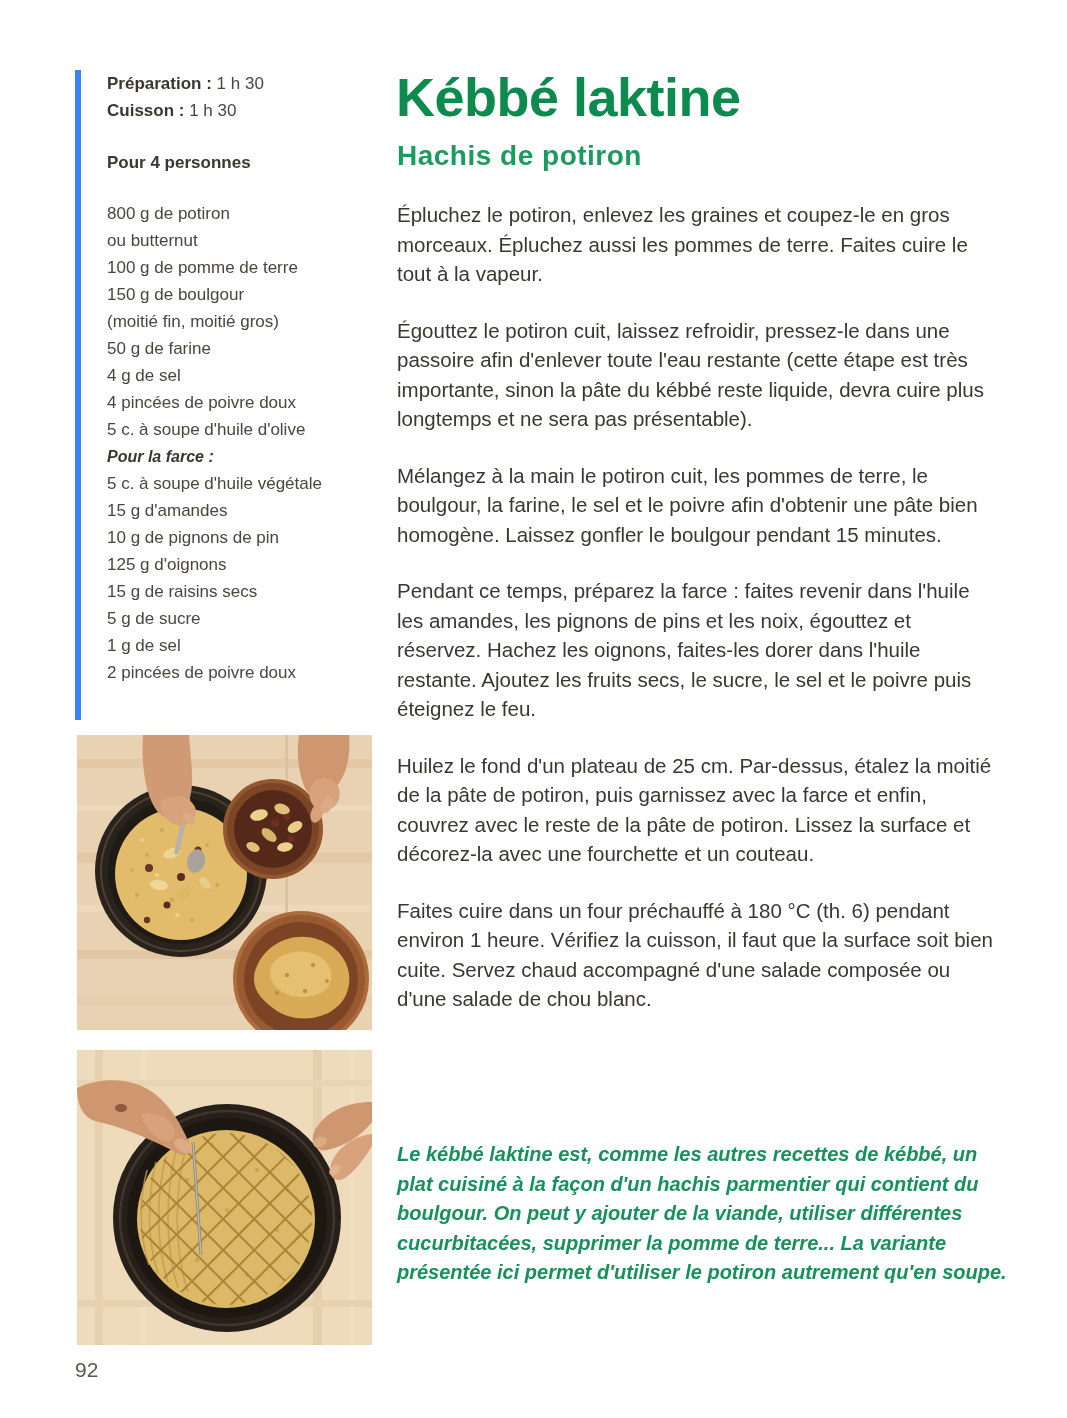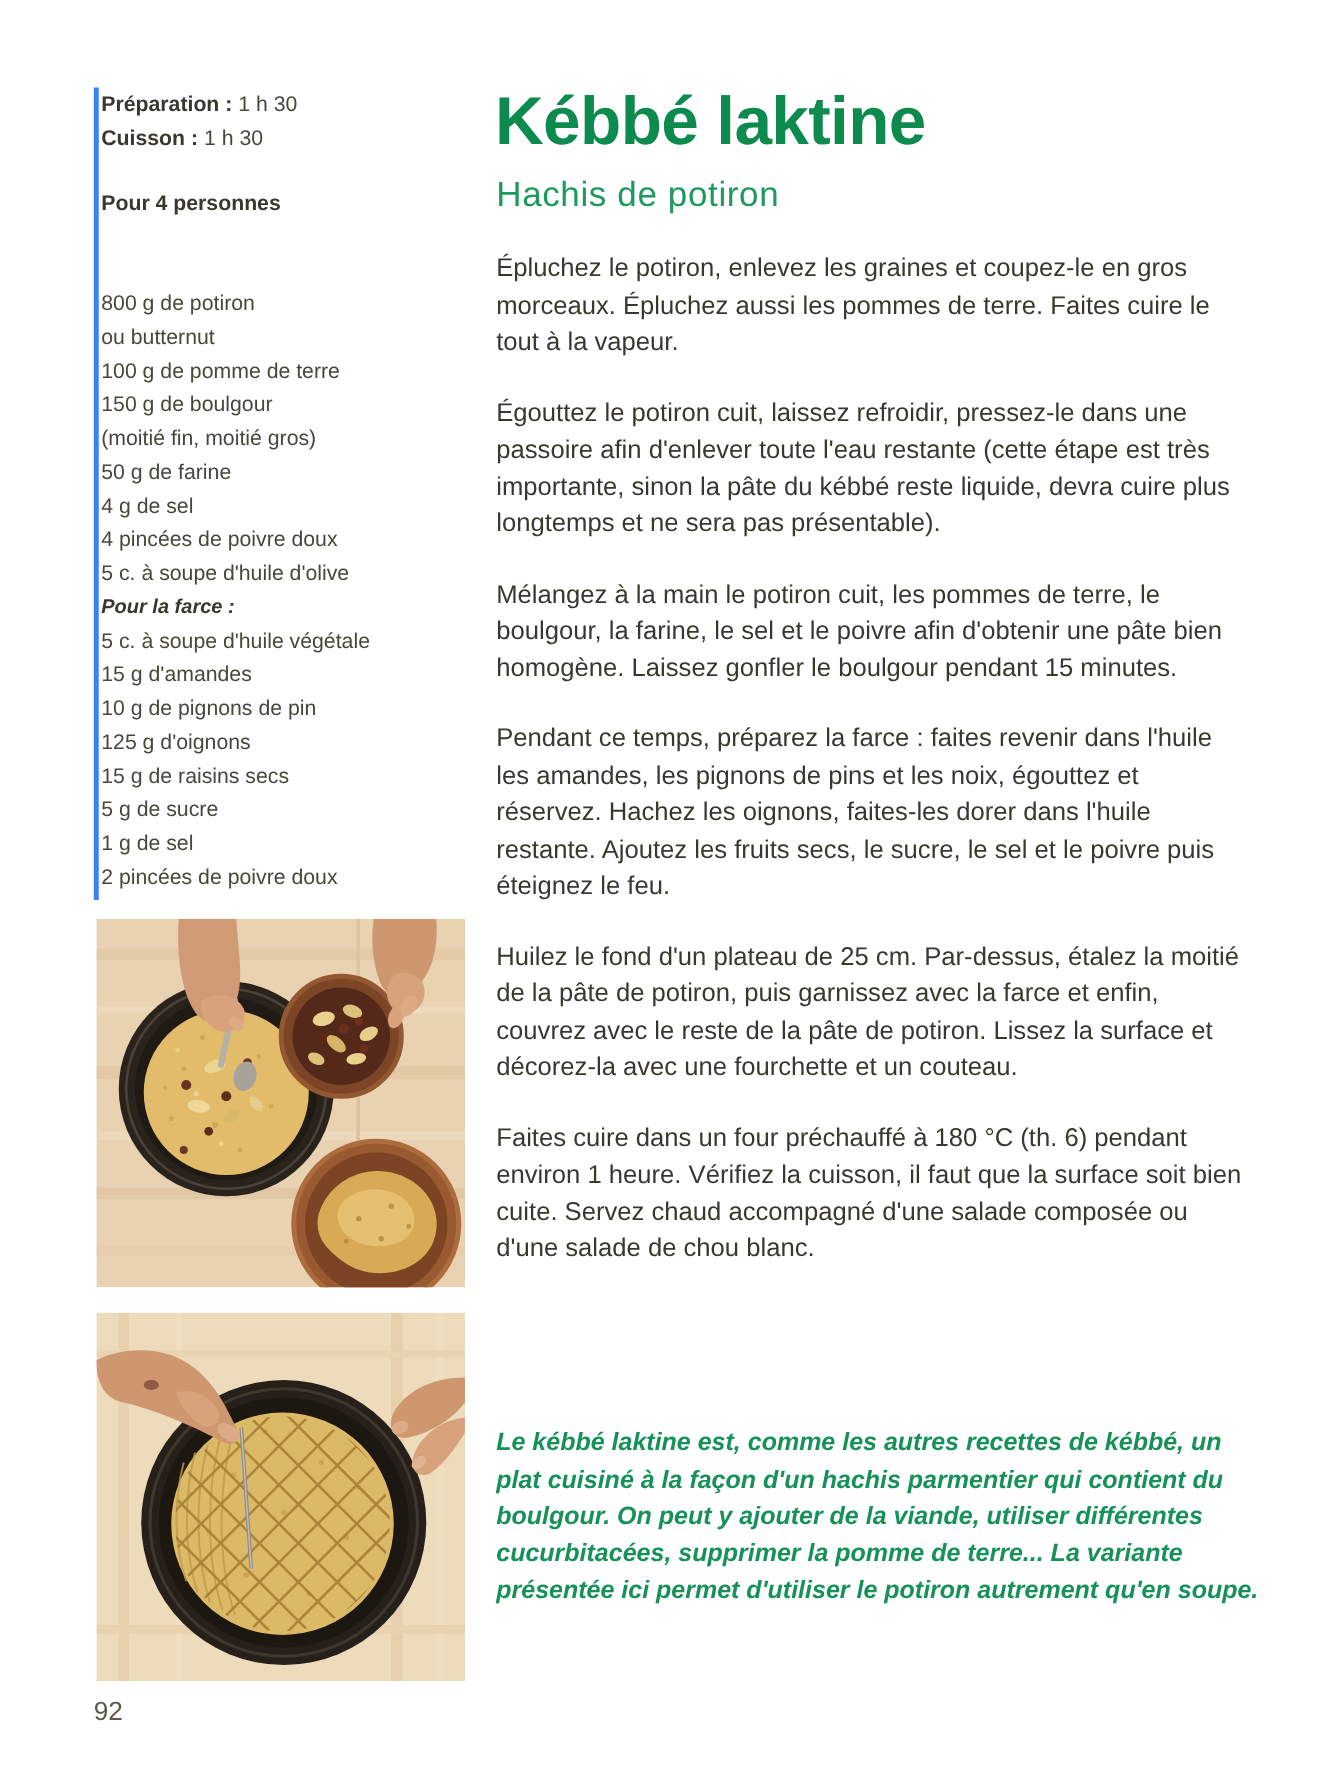--- a/index.html
+++ b/index.html
@@ -9,41 +9,41 @@
     width: 1067px; height: 1418px;
     background: #ffffff;
     font-family: "Liberation Sans", sans-serif;
     color: #3a372f;
     overflow: hidden;
   }
 
   
   .sidebar {
     position: absolute; left: 75px; top: 70px; width: 300px;
-    border-left: 4px solid #3b82f6;
-    padding-left: 2px;
+    border-left: 6px solid #3b82f6;
+    padding-left: 26px;
     min-height: 650px;
   }
   .meta-line { font-size: 17px; line-height: 27px; color: #3a372f; }
   .meta-line .lbl { font-weight: 700; }
   .meta-line .val { font-weight: 400; color: #4a463c; }
   .servings { margin-top: 29px; font-size: 17px; font-weight: 700; }
-  .ingredients { margin-top: 56px; }
+  .ingredients { margin-top: 27px; }
   .ingredient { font-size: 17px; line-height: 27px; font-weight: 400; color: #4a463c; }
   .farce-header { font-size: 16px; line-height: 27px; font-weight: 700; color: #3a372f; font-style: italic; }
 
   
   .title {
     position: absolute; left: 396px; top: 66px;
     font-size: 54px; font-weight: 700; letter-spacing: -0.5px;
     color: #0d8a4e;
   }
   .subtitle {
     position: absolute; left: 397px; top: 140px;
-    font-size: 28px; font-weight: 400; letter-spacing: 0.5px;
+    font-size: 28px; font-weight: 700; letter-spacing: 0.5px;
     color: #1f9a5f;
   }
 
   
   .steps {
     position: absolute; left: 397px; top: 200px; width: 600px;
   }
   .step {
     font-size: 20.5px; line-height: 29.5px; font-weight: 400;
     color: #3a372f; margin-bottom: 27px;

